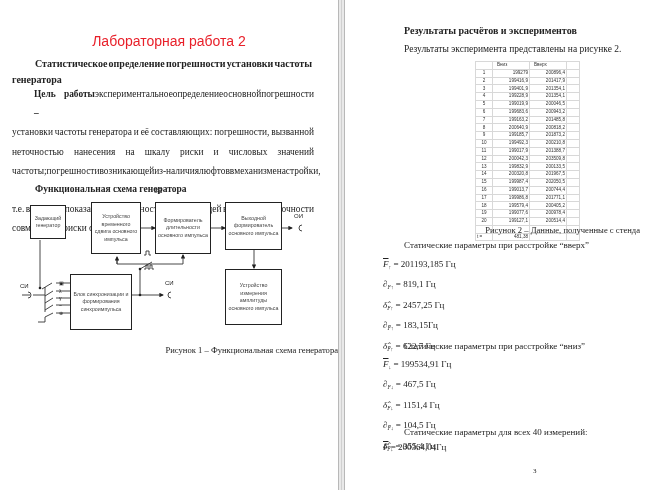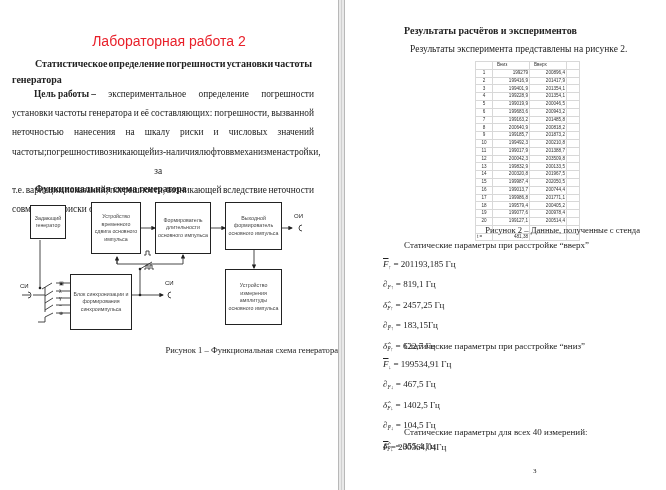--- a/index.html
+++ b/index.html
@@ -43,20 +43,21 @@
     <span>установки</span>
     <span>частоты</span>
   </div>
   <div class="abs h-bold" style="left:12px; top:42px;">генератора</div>
 
   <div class="abs para" style="left:12px; width:302px; top:53px;">
     <div class="just-line" style="padding-left:22px;">
       <b>Цель работы –</b>
       <span>экспериментальное</span>
       <span>определение</span>
+      <span>основной</span>
       <span>погрешности</span>
     </div>
     <div class="just-line">
       <span>установки</span>
         <span>частоты</span>
         <span>генератора</span>
         <span>и</span>
         <span>её</span>
         <span>составляющих:</span>
         <span>погрешности,</span>
@@ -182,21 +183,21 @@
   <div class="abs page-num" style="left:162px; top:467px;">2</div>
 </div>
 
 <div class="divider">
     <div class="divider-inner"></div>
   </div>
 
 <div class="page" id="page-right"></div>
 
 <div class="abs h-bold" style="left:404px; top:25px; font-size:10px;">Результаты расчётов и экспериментов</div>
-<div class="abs" style="left:404px; top:44px; font-size:9.5px;margin-left:6px;">Результаты эксперимента представлены на рисунке 2.</div>
+<div class="abs" style="left:404px; top:44px; font-size:9.5px;">Результаты эксперимента представлены на рисунке 2.</div>
 
 <table class="xl">
   <tbody>
       <tr>
     <td class="n"></td>
     <td class="v h">Вниз</td>
     <td class="v h">Вверх</td>
     <td class="e"></td>
   </tr>
   <tr>
@@ -344,21 +345,21 @@
   <div><i>δ̂</i><span class="sub">F↑</span> <span>= 2457,25 Гц</span></div>
   <div><i>∂</i><span class="sub">F̅↑</span> <span>= 183,15Гц</span></div>
   <div><i>δ̂</i><span class="sub">F̅↑</span> <span>= 622,7 Гц</span></div>
 </div>
 
 <div class="abs" style="left:404px; top:341px; font-size:9px;">Статические параметры при расстройке “вниз”</div>
 
 <div class="abs formula" style="left:383px; top:356px; line-height:17.4px;">
   <div><i class="ovl">F</i><span class="sub">↓</span> <span>= 199534,91 Гц</span></div>
   <div><i>∂</i><span class="sub">F↓</span> <span>= 467,5 Гц</span></div>
-  <div><i>δ̂</i><span class="sub">F↓</span> <span>= 1402,5 Гц</span></div>
+  <div><i>δ̂</i><span class="sub">F↓</span> <span>= 1151,4 Гц</span></div>
   <div><i>∂</i><span class="sub">F̅↓</span> <span>= 104,5 Гц</span></div>
   <div><i>δ̂</i><span class="sub">F̅↓</span> <span>= 355,4 Гц</span></div>
 </div>
 
 <div class="abs" style="left:404px; top:427px; font-size:9px;">Статические параметры для всех 40 измерений:</div>
 <div class="abs formula" style="left:383px; top:442px;"><i class="ovl">F</i> <span>= 200364,04Гц</span></div>
 
 <div class="abs page-num" style="left:533px; top:467px;">3</div>
 
 </body></html>

